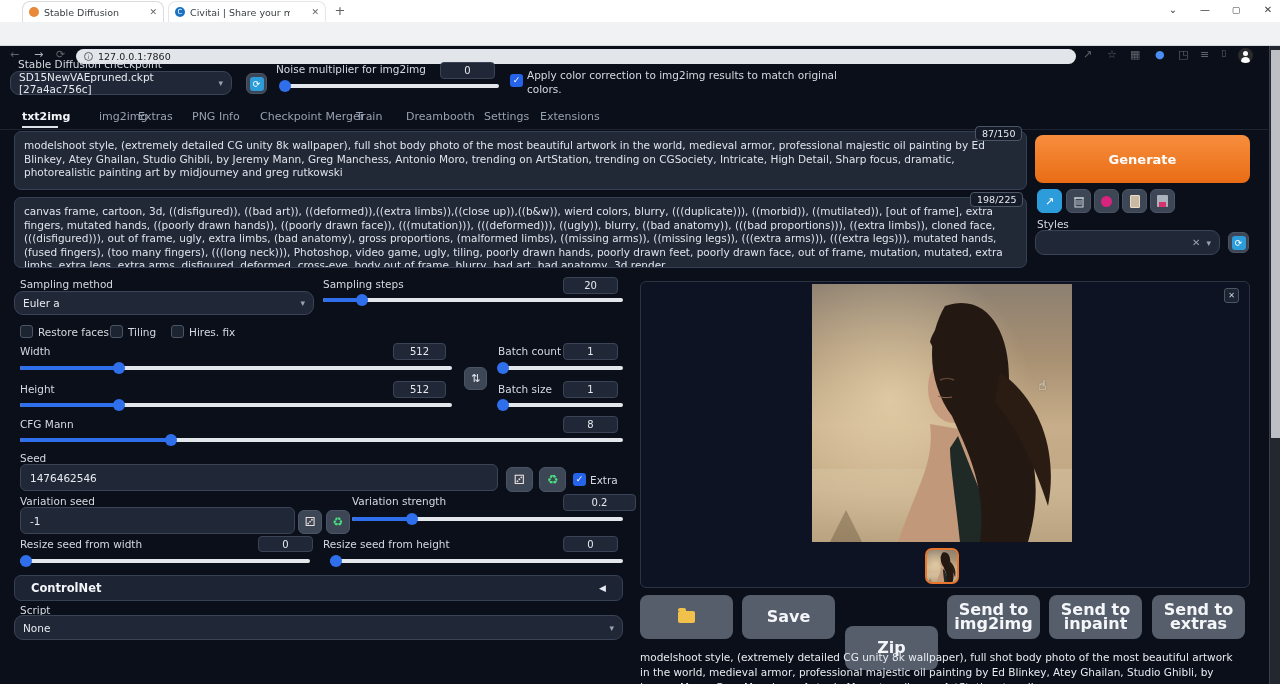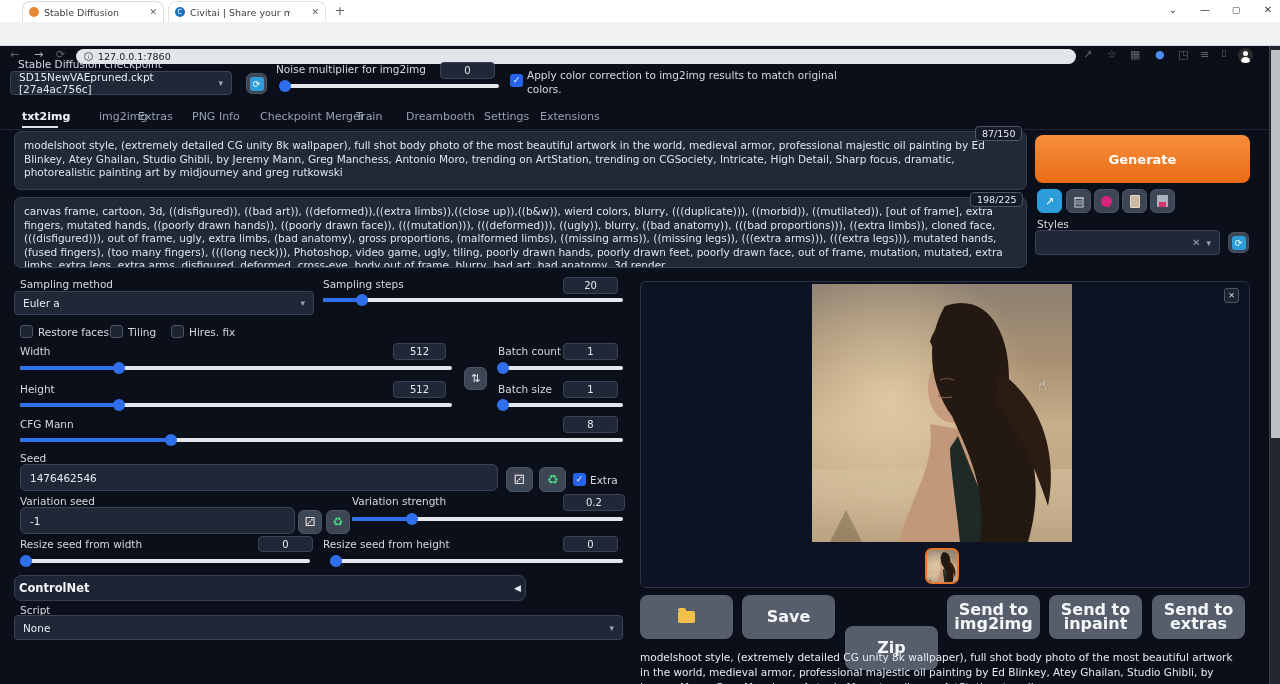--- a/index.html
+++ b/index.html
@@ -30,21 +30,21 @@
   .avatarw { position:absolute; left:1238px; top:26px; width:15px; height:15px; border-radius:50%;
     background:#2b2b2b; overflow:hidden; }
   .avatarw .hd { position:absolute; left:5px; top:3px; width:5px; height:5px; border-radius:50%; background:#fff; }
   .avatarw .bd { position:absolute; left:3px; top:9px; width:9px; height:6px; border-radius:5px 5px 0 0; background:#fff; }
 
   
   .lbl { position:absolute; font-size:10.5px; color:#d4d9e1; white-space:nowrap; }
   .box { position:absolute; background:#212937; border:1px solid #364054; border-radius:7px; }
   .num { position:absolute; background:#202837; border:1px solid #3a4456; border-radius:4px;
     color:#e7eaf0; font-size:10px; text-align:center; line-height:15px; }
-  .dd { position:absolute; background:#202837; border:1px solid #3a4456; border-radius:4px;
+  .dd { position:absolute; background:#202837; border:1px solid #3a4456; border-radius:9px;
     display:flex; align-items:center; padding:0 8px; color:#e7eaf0; font-size:10.5px; }
   .dd .caret { margin-left:auto; color:#9aa2af; font-size:9px; }
   .tin { position:absolute; background:#202837; border:1px solid #3a4456; border-radius:6px;
     color:#e7eaf0; font-size:10.5px; display:flex; align-items:center; padding:0 9px; }
   .slider { position:absolute; height:4px; background:#e3e6ea; border-radius:2px; }
   .slider .fill { position:absolute; left:0; top:0; bottom:0; background:#2f6feb; border-radius:2px; }
   .slider .knob { position:absolute; top:-4px; width:12px; height:12px; margin-left:-6px;
     border-radius:50%; background:#2f6feb; }
   .chk { position:absolute; width:13px; height:13px; border-radius:3px; text-align:center;
     line-height:12px; font-size:9px; }
@@ -259,40 +259,40 @@
 
   <div class="lbl" style="left:20px;top:495px;">Variation seed</div>
   <div class="tin" style="left:20px;top:507px;width:275px;height:27px;">-1</div>
   <div class="sqbtn" style="left:298px;top:510px;width:24px;height:24px;font-size:12px;">
     <span style="color:#e9dede;">⚂</span>
   </div>
   <div class="sqbtn" style="left:326px;top:510px;width:24px;height:24px;font-size:12px;">
     <span style="color:#4ade80;">♻</span>
   </div>
   <div class="lbl" style="left:352px;top:495px;">Variation strength</div>
-  <div class="num" style="left:563px;top:494px;width:62px;height:17px;">0.2</div>
+  <div class="num" style="left:563px;top:494px;width:73px;height:17px;">0.2</div>
   <div class="slider" style="left:352px;top:517px;width:271px;">
     <div class="fill" style="width:22%;"></div>
       <div class="knob" style="left:22%;"></div>
   </div>
 
   <div class="lbl" style="left:20px;top:538px;">Resize seed from width</div>
   <div class="num" style="left:258px;top:536px;width:55px;height:16px;">0</div>
   <div class="slider" style="left:20px;top:559px;width:290px;">
     <div class="fill" style="width:1%;"></div>
       <div class="knob" style="left:2%;"></div>
   </div>
   <div class="lbl" style="left:323px;top:538px;">Resize seed from height</div>
   <div class="num" style="left:563px;top:536px;width:55px;height:16px;">0</div>
   <div class="slider" style="left:330px;top:559px;width:293px;">
     <div class="fill" style="width:1%;"></div>
       <div class="knob" style="left:2%;"></div>
   </div>
 
-  <div class="box" style="left:14px;top:575px;width:512px;height:26px;background:#1d2534;display:flex;align-items:center;padding:0 4px;">
+  <div class="box" style="left:14px;top:575px;width:609px;height:26px;background:#1d2534;display:flex;align-items:center;padding:0 16px;">
     <span style="color:#f3f5f8;font-size:11.5px;font-weight:bold;">ControlNet</span>
     <span style="margin-left:auto;color:#e7eaf0;font-size:9px;">◀</span>
   </div>
   <div class="lbl" style="left:20px;top:604px;">Script</div>
   <div class="dd" style="left:14px;top:615px;width:609px;height:25px;">
     <span>None</span>
     <span class="caret">▾</span>
   </div>
 
   <svg width="0" height="0" style="position:absolute;">

